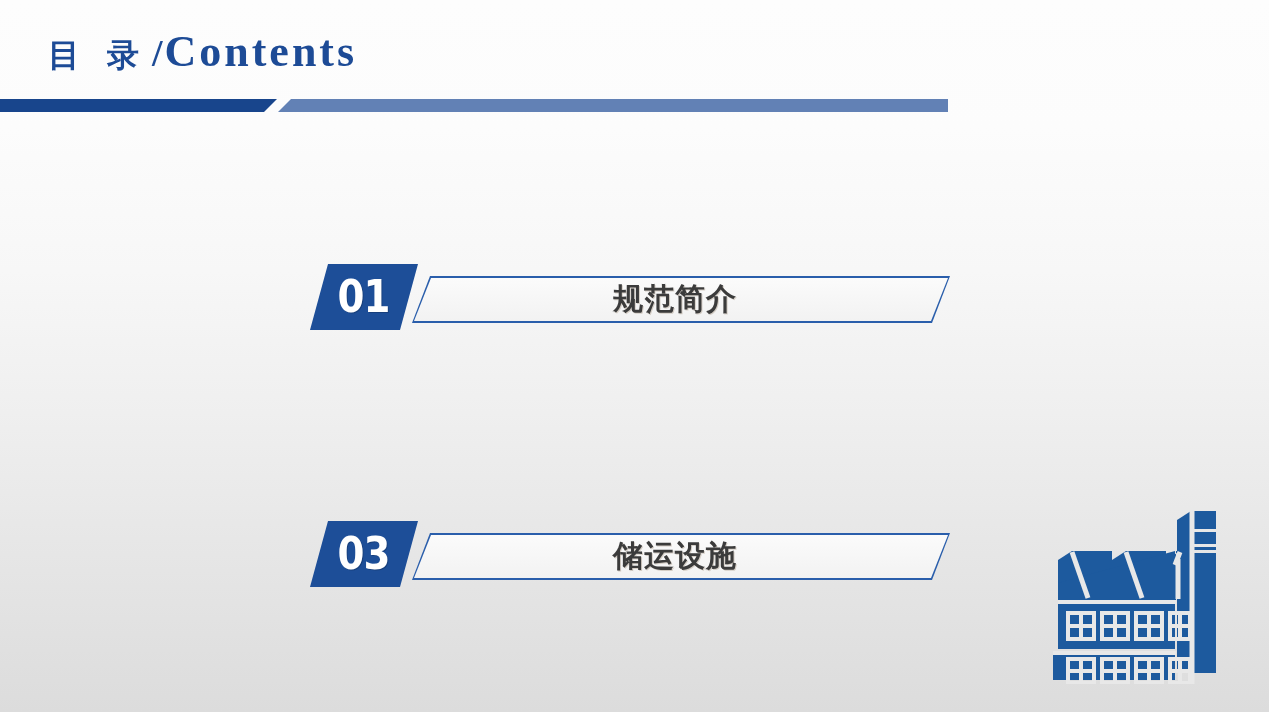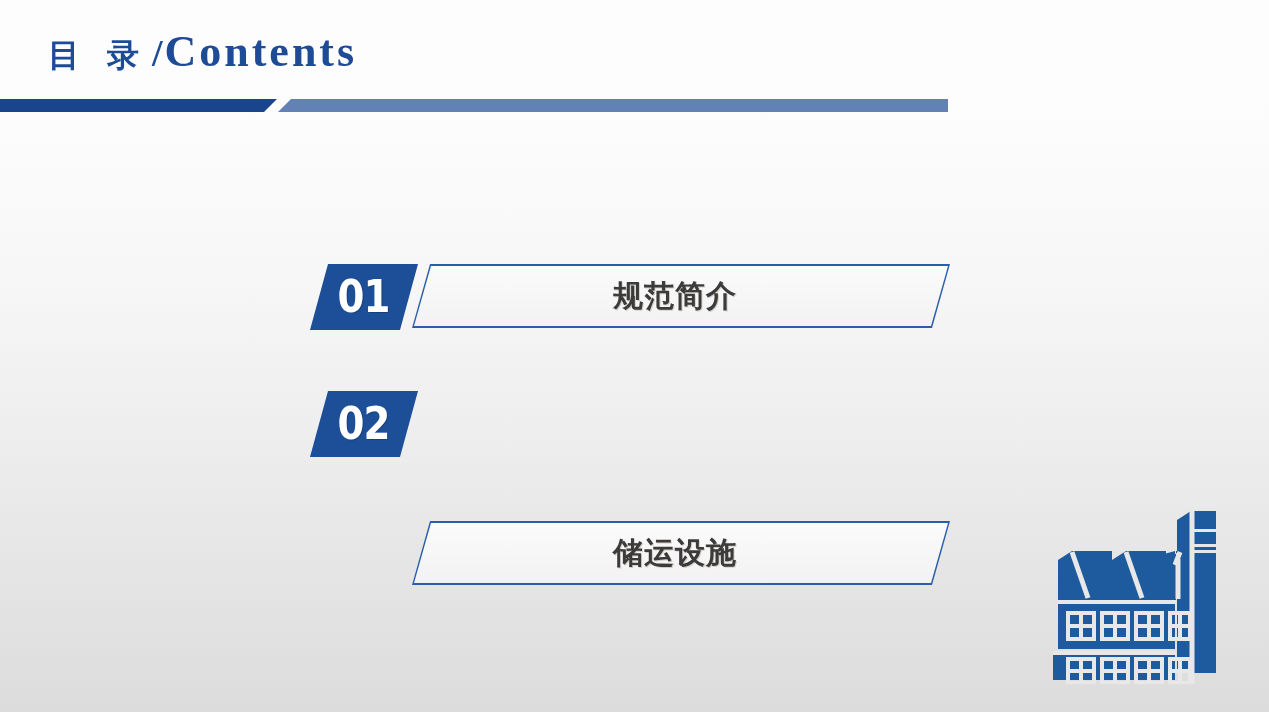--- a/index.html
+++ b/index.html
@@ -125,23 +125,23 @@
     color: #ffffff;
     letter-spacing: -1px;
     transform: scaleX(0.88);
     text-shadow: 1px 1px 0 rgba(0,0,0,0.18);
     line-height: 1;
   }
 
   .label-bar {
     position: absolute;
     left: 102px;
-    top: 0;
+    top: 12px;
     width: 538px;
-    height: 64px;
+    height: 47px;
     background: transparent;
   }
   .label-bar .outline {
     position: absolute;
     inset: 0;
     background: #2a5eab;
     clip-path: polygon(18px 0, 100% 0, calc(100% - 18px) 100%, 0 100%);
   }
   .label-bar .inner {
     position: absolute;
@@ -198,26 +198,26 @@
         <span>01</span>
       </div>
       <div class="label-bar">
         <div class="outline"></div>
         <div class="inner"></div>
         <div class="txt">规范简介</div>
       </div>
     </div>
 
     <div class="menu-row r2">
+    </div>
+
+    <div class="menu-row r3">
       <div class="num-badge">
-        <span>02</span>
+        <span>03</span>
       </div>
-    </div>
-
-    <div class="menu-row r3">
       <div class="label-bar">
         <div class="outline"></div>
         <div class="inner"></div>
         <div class="txt">储运设施</div>
       </div>
     </div>
 
   </div>
 
   <div class="factory">

